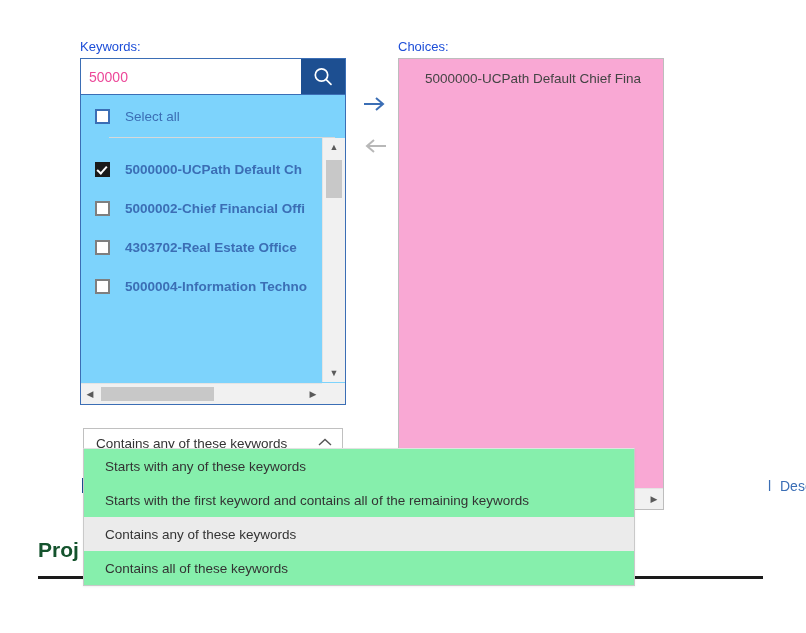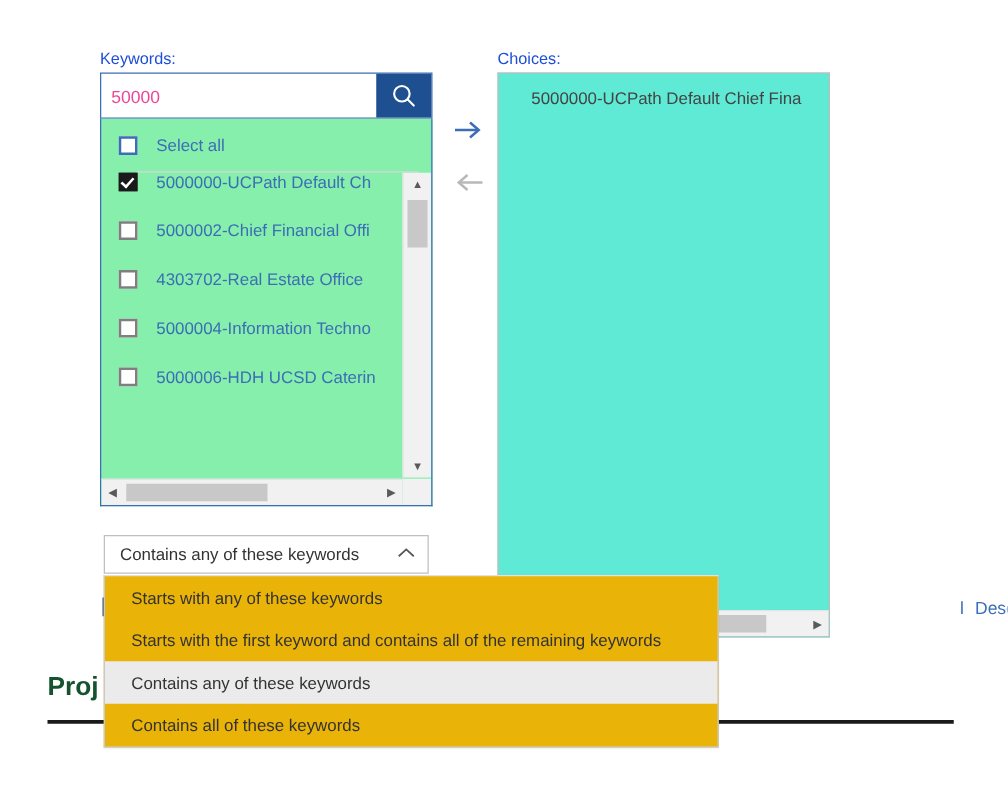--- a/index.html
+++ b/index.html
@@ -72,21 +72,21 @@
   
   #kw-panel {
     position: absolute;
     left: 0;
     top: 55px;
     width: 266px;
     height: 310px;
     border: 1px solid #3b6eb5;
     border-top: none;
     box-sizing: border-box;
-    background: #86efac;
+    background: #7dd3fc;
     overflow: hidden;
   }
   #select-all-row {
     height: 42px;
     display: flex;
     align-items: center;
     padding-left: 14px;
     box-sizing: border-box;
   }
   #select-all-divider {
@@ -132,24 +132,25 @@
   #kw-list-clip {
     position: absolute;
     left: 0; top: 0;
     right: 24px;
     bottom: 22px;
     overflow: hidden;
   }
   .kw-item {
     height: 39px;
     display: flex;
-    align-items: flex-start;
+    align-items: flex-end;
     padding-left: 14px;
     box-sizing: border-box;
     white-space: nowrap;
+    font-weight: bold;
   }
   .kw-item .kw-text {
     margin-left: 15px;
     font-size: 13.5px;
     color: #3b6eb5;
     white-space: nowrap;
   }
 
   
   #kw-vscroll {
@@ -241,21 +242,21 @@
   }
   #choices-label { position: absolute; left: 0; top: 0; }
   #choices-panel {
     position: absolute;
     left: 0;
     top: 18px;
     width: 266px;
     height: 452px;
     border: 1px solid #bdbdbd;
     box-sizing: border-box;
-    background: #5eead4;
+    background: #f9a8d4;
     overflow: hidden;
   }
   #choices-list {
     position: absolute;
     left: 0; top: 0; right: 0;
     bottom: 22px;
     overflow: hidden;
   }
   .choice-item {
     padding: 12px 0 0 26px;
@@ -356,25 +357,25 @@
   #select-caret {
     flex: 0 0 auto;
     color: #555555;
     font-size: 11px;
     line-height: 1;
   }
 
   #select-menu {
     position: absolute;
     left: 83px;
-    top: 460px;
-    width: 492px;
+    top: 448px;
+    width: 552px;
     border: 1px solid #c9c9c9;
     border-top: 1px solid #e2e2e2;
-    background: #eab308;
+    background: #86efac;
     box-sizing: border-box;
     z-index: 25;
     box-shadow: 0 1px 2px rgba(0,0,0,0.06);
   }
   .opt {
     height: 34px;
     display: flex;
     align-items: center;
     padding-left: 21px;
     font-size: 13.5px;
@@ -424,24 +425,20 @@
             <span class="kw-text">5000002-Chief Financial Offi</span>
           </div>
           <div class="kw-item">
             <span class="cb unchecked"></span>
             <span class="kw-text">4303702-Real Estate Office</span>
           </div>
           <div class="kw-item">
             <span class="cb unchecked"></span>
             <span class="kw-text">5000004-Information Techno</span>
           </div>
-          <div class="kw-item">
-            <span class="cb unchecked"></span>
-            <span class="kw-text">5000006-HDH UCSD Caterin</span>
-          </div>
           <div class="kw-item"></div>
         </div>
 
       <div id="kw-vscroll">
         <div class="sb-arrow" id="kw-vup">▲</div>
         <div id="kw-vthumb"></div>
         <div class="sb-arrow" id="kw-vdown">▼</div>
       </div>
 
       <div id="kw-hscroll">

